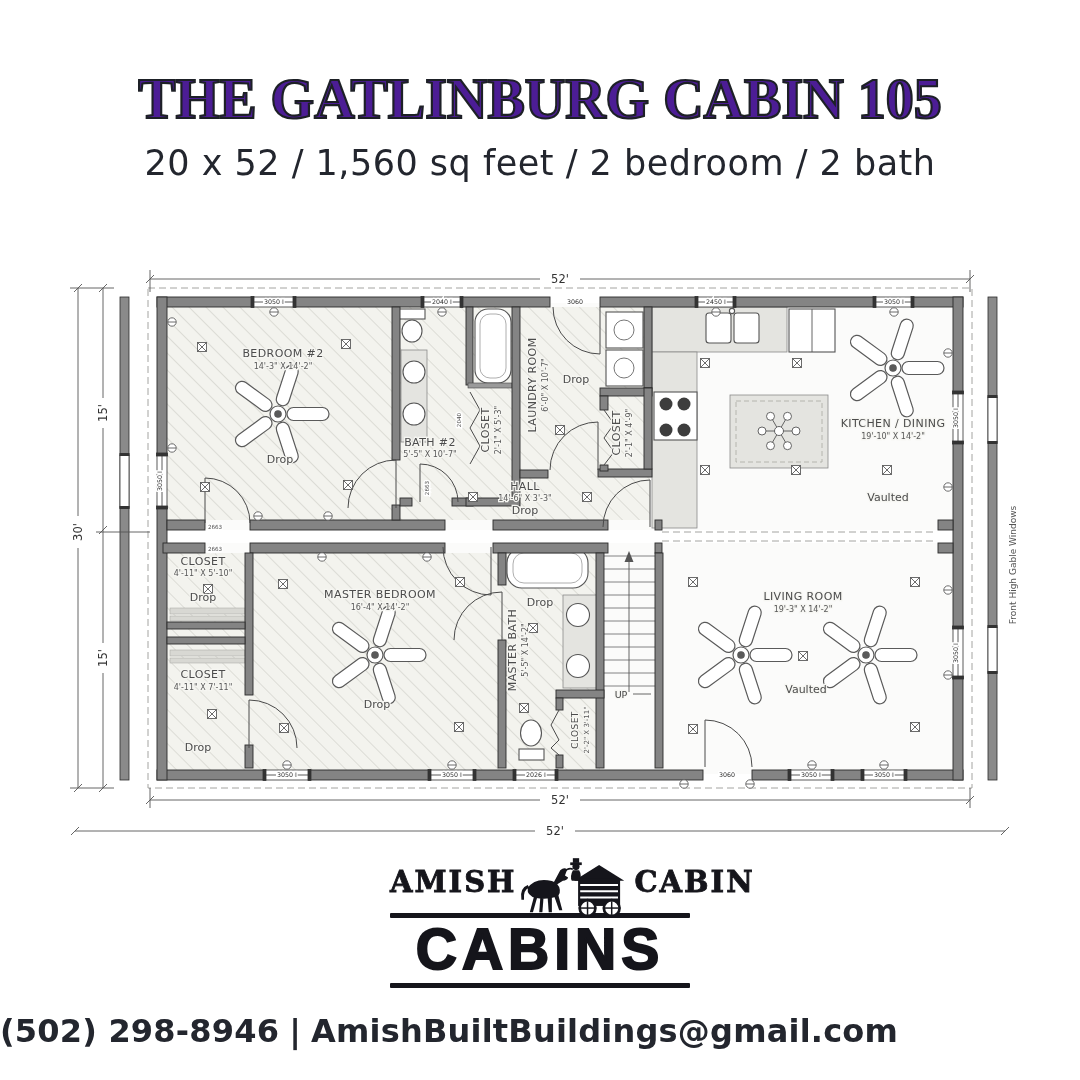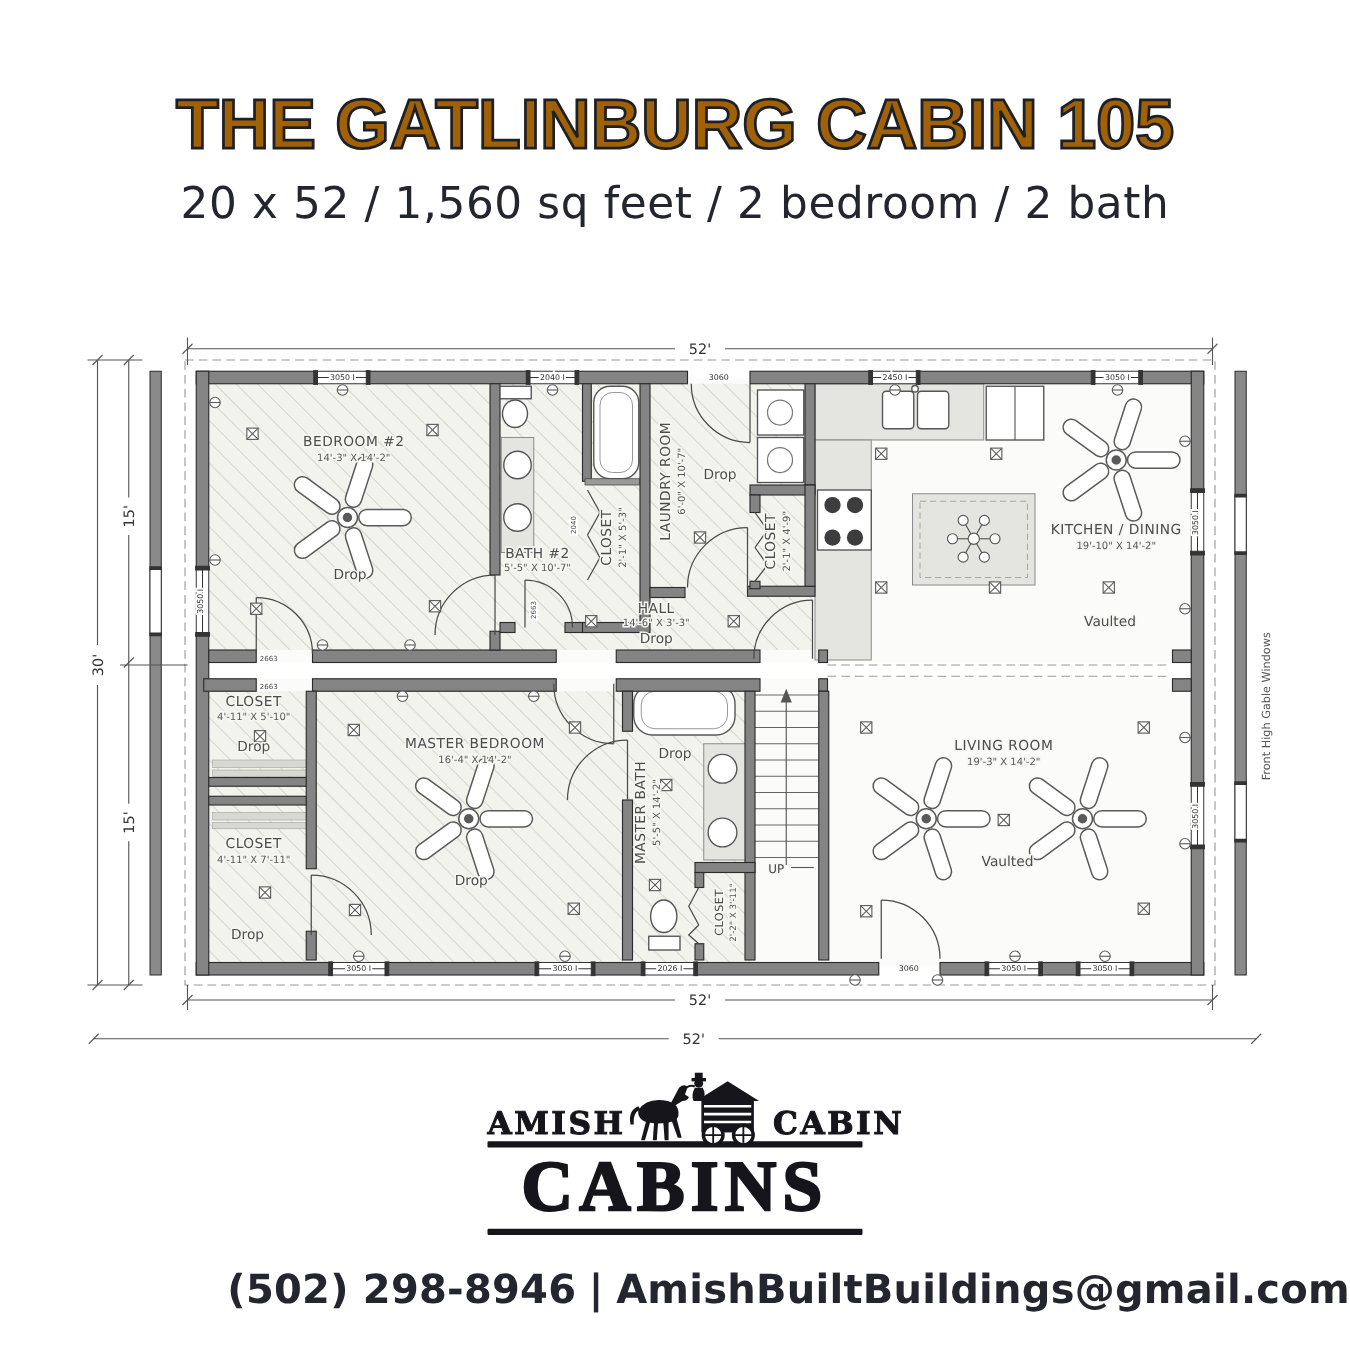--- a/index.html
+++ b/index.html
@@ -1,21 +1,21 @@
 <!DOCTYPE html>
 <html><head>
 <meta charset="utf-8">
 <style>
   html,body{margin:0;padding:0;background:#ffffff;}
   .page{position:relative;width:1080px;height:1080px;background:#ffffff;overflow:hidden;
         font-family:"DejaVu Sans",sans-serif;}
   
   .hdr{position:absolute;top:70px;left:0;width:100%;text-align:center;}
-  .title{font-family:Liberation Sans, sans-serif;font-weight:700;font-size:56px;line-height:1.05;
-         color:#a16207;-webkit-text-stroke:2.2px #1d2026;letter-spacing:0px;margin:0;}
+  .title{font-family:Liberation Serif, serif;font-weight:700;font-size:56px;line-height:1.05;
+         color:#4c1d95;-webkit-text-stroke:2.2px #1d2026;letter-spacing:0px;margin:0;}
   .subtitle{font-family:"DejaVu Sans",sans-serif;font-weight:400;font-size:35px;color:#23262e;
             margin:14px 0 0 0;letter-spacing:.5px;}
   
   svg.plan{position:absolute;left:0;top:0;}
   svg.plan text{font-family:"DejaVu Sans",sans-serif;text-anchor:middle;}
   .rn{font-size:11px;letter-spacing:.4px;fill:#4c4c4c;}
   .rd{font-size:8px;fill:#585858;}
   .drp{font-size:11px;fill:#4c4c4c;}
   .win{font-size:6.3px;fill:#2e2e2e;}
   .dl{font-size:5.6px;fill:#4a4a4a;}
@@ -29,28 +29,28 @@
   .fix{fill:#ffffff;stroke:#555;stroke-width:1.1;}
   .cnt{fill:#e4e4e0;stroke:#8a8a8a;stroke-width:.8;}
   .shelf{fill:#d8d8d3;stroke:#a5a5a0;stroke-width:.5;}
   .dline{stroke:#555;stroke-width:.9;fill:none;}
   .door{stroke:#4a4a4a;stroke-width:1;fill:none;}
   .dash{stroke:#9a9a96;stroke-width:.9;fill:none;stroke-dasharray:7 4;}
   .tread{stroke:#666;stroke-width:.8;}
   
   .logo{position:absolute;top:852px;left:50%;transform:translateX(-50%);width:300px;color:#15151b;}
   .logo-top{display:flex;justify-content:space-between;align-items:flex-end;}
-  .logo-word{font-family:"DejaVu Serif",serif;font-weight:700;font-size:25px;letter-spacing:2px;
-             -webkit-text-stroke:.8px #15151b;padding-bottom:0;}
+  .logo-word{font-family:"DejaVu Serif",serif;font-weight:700;font-size:29px;letter-spacing:2px;
+             -webkit-text-stroke:.8px #15151b;padding-bottom:14px;}
   .logo-art{margin:0 -4px -7px -4px;flex:0 0 auto;}
   .rule{height:5px;background:#15151b;border-radius:1px;}
-  .logo-cabins{font-family:Liberation Serif, serif;font-weight:700;font-size:57px;letter-spacing:5px;
+  .logo-cabins{font-family:Liberation Sans, sans-serif;font-weight:700;font-size:57px;letter-spacing:5px;
                text-align:center;line-height:1.08;-webkit-text-stroke:2px #15151b;margin:1px 0 2px 0;}
   
-  .contact{position:absolute;top:1012px;left:0;width:100%;text-align:right;
+  .contact{position:absolute;top:1012px;left:0;width:100%;text-align:left;
            font-weight:700;font-size:32px;color:#23262e;letter-spacing:.2px;}
   .contact span{display:inline-block;}
   .sep{margin:0 10px;}
 </style>
 </head>
 <body>
 
 <div class="page">
 
   <div class="hdr">

